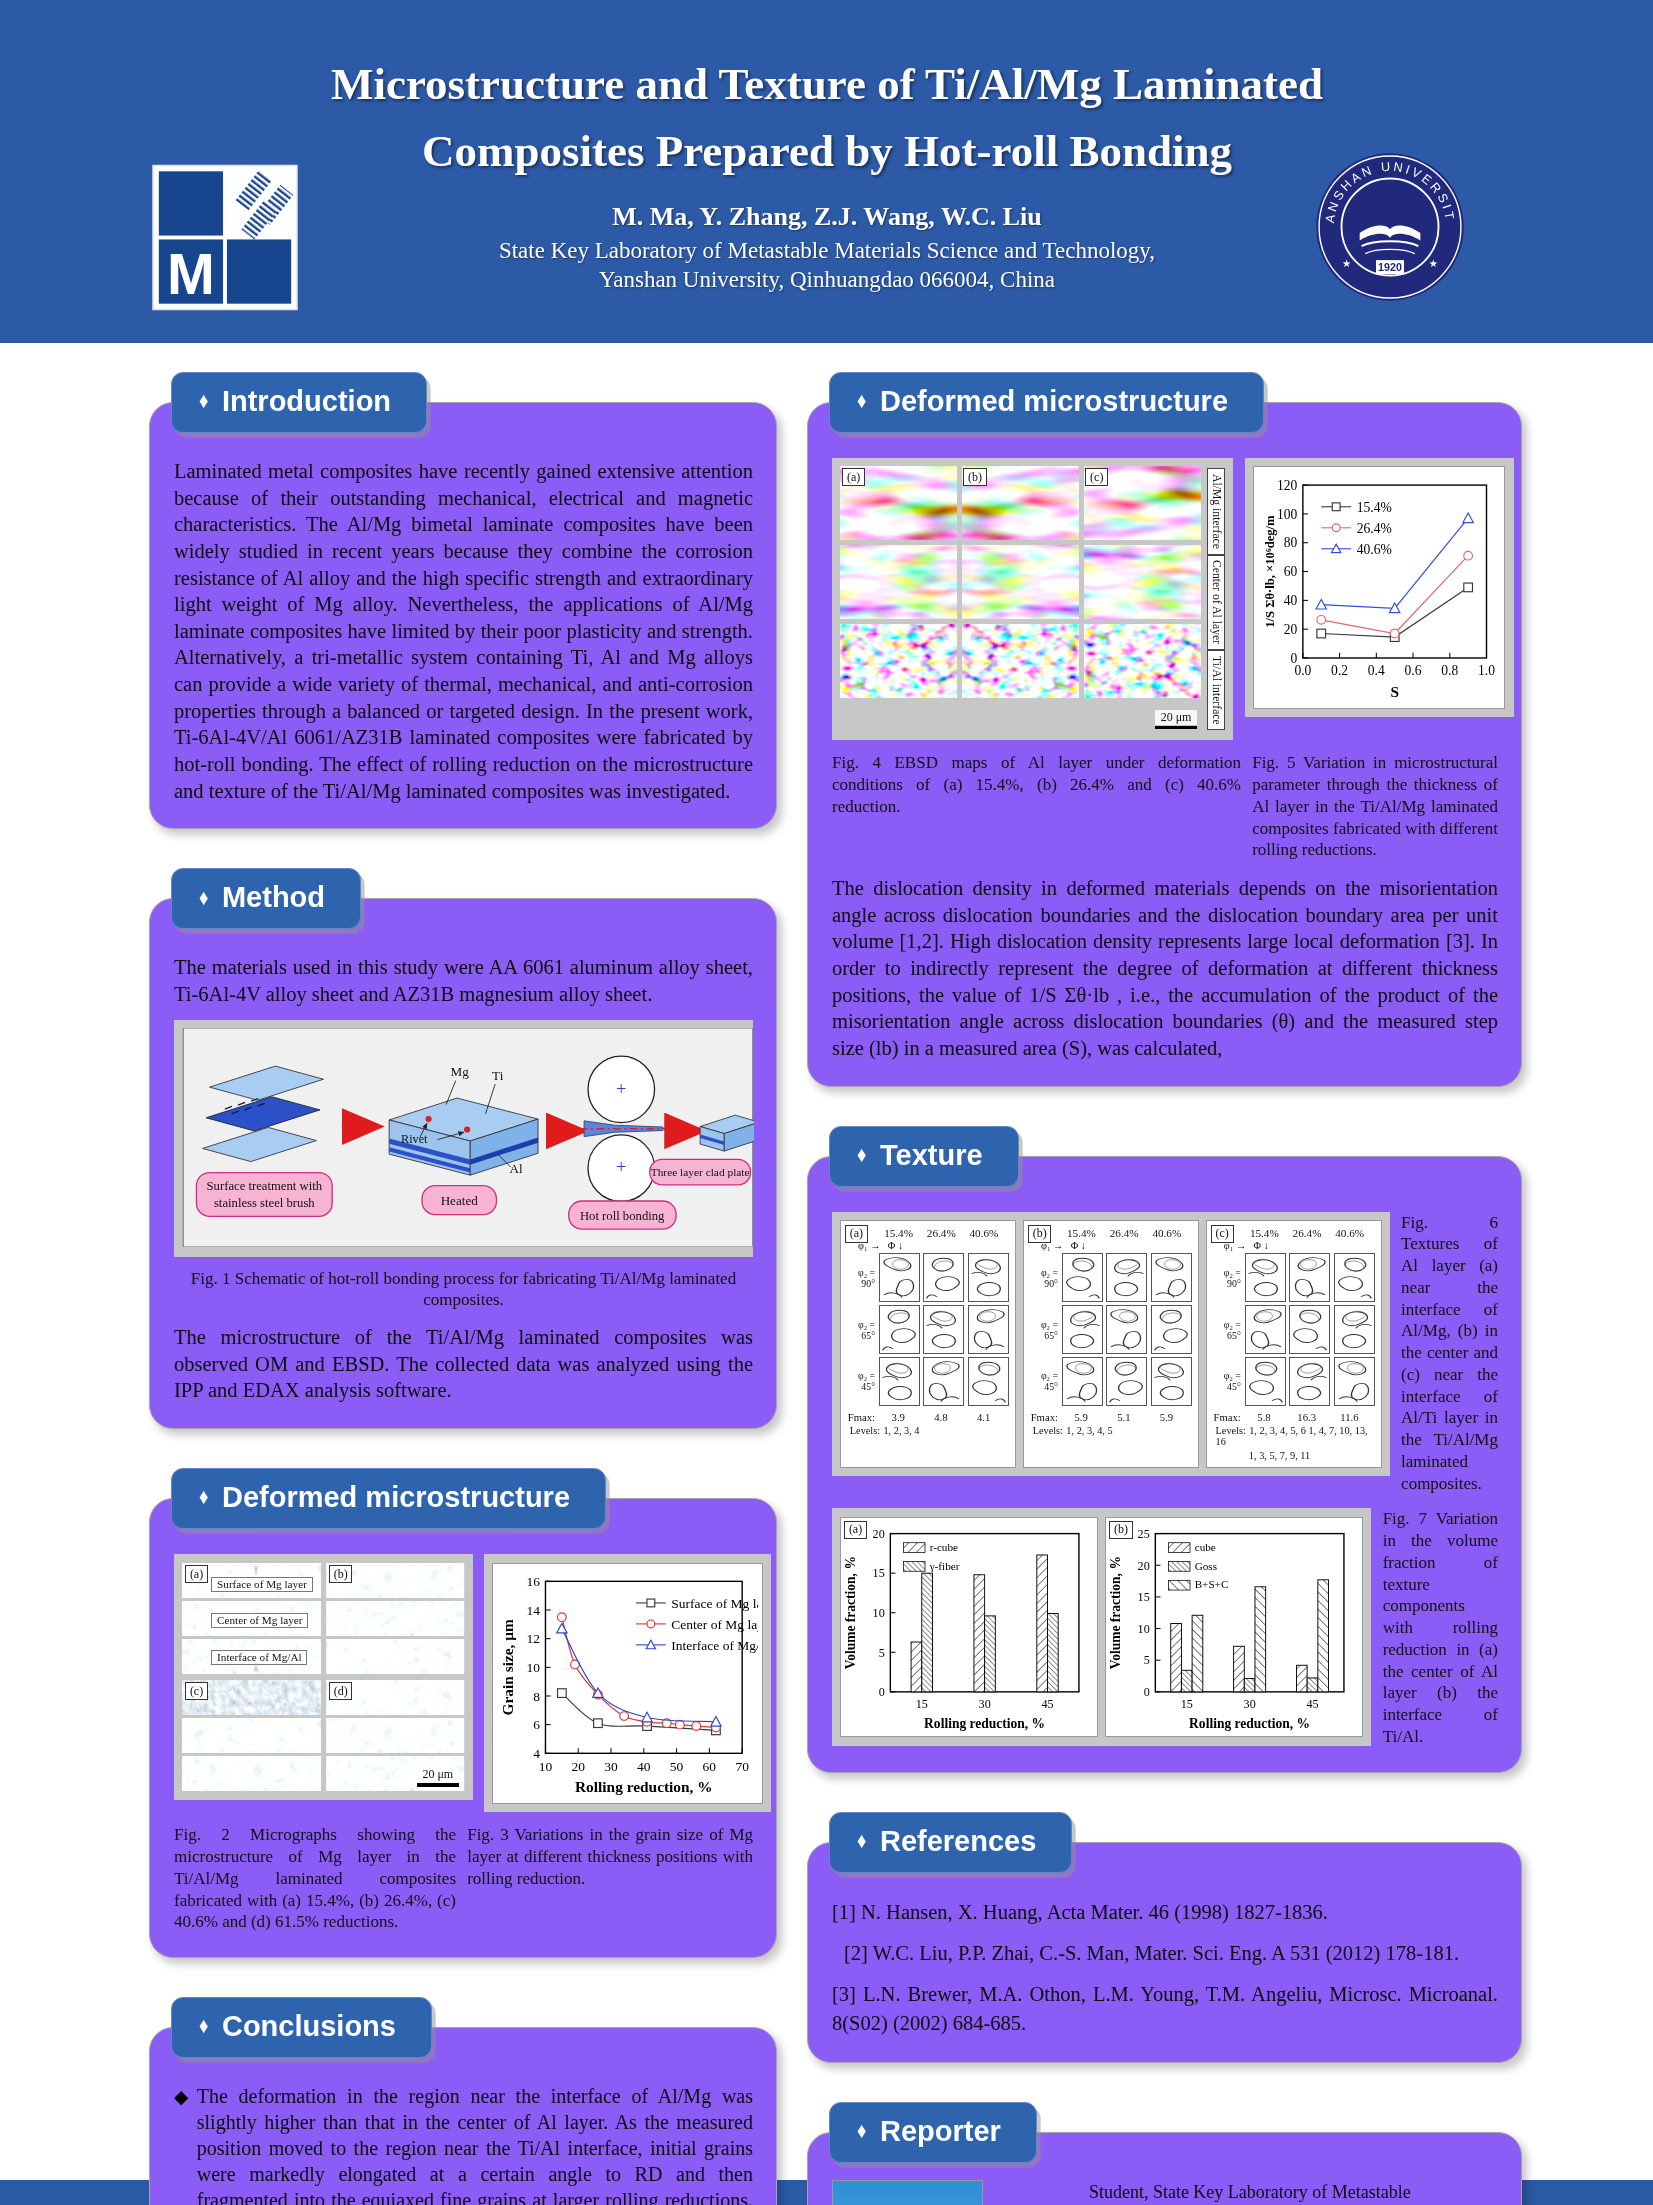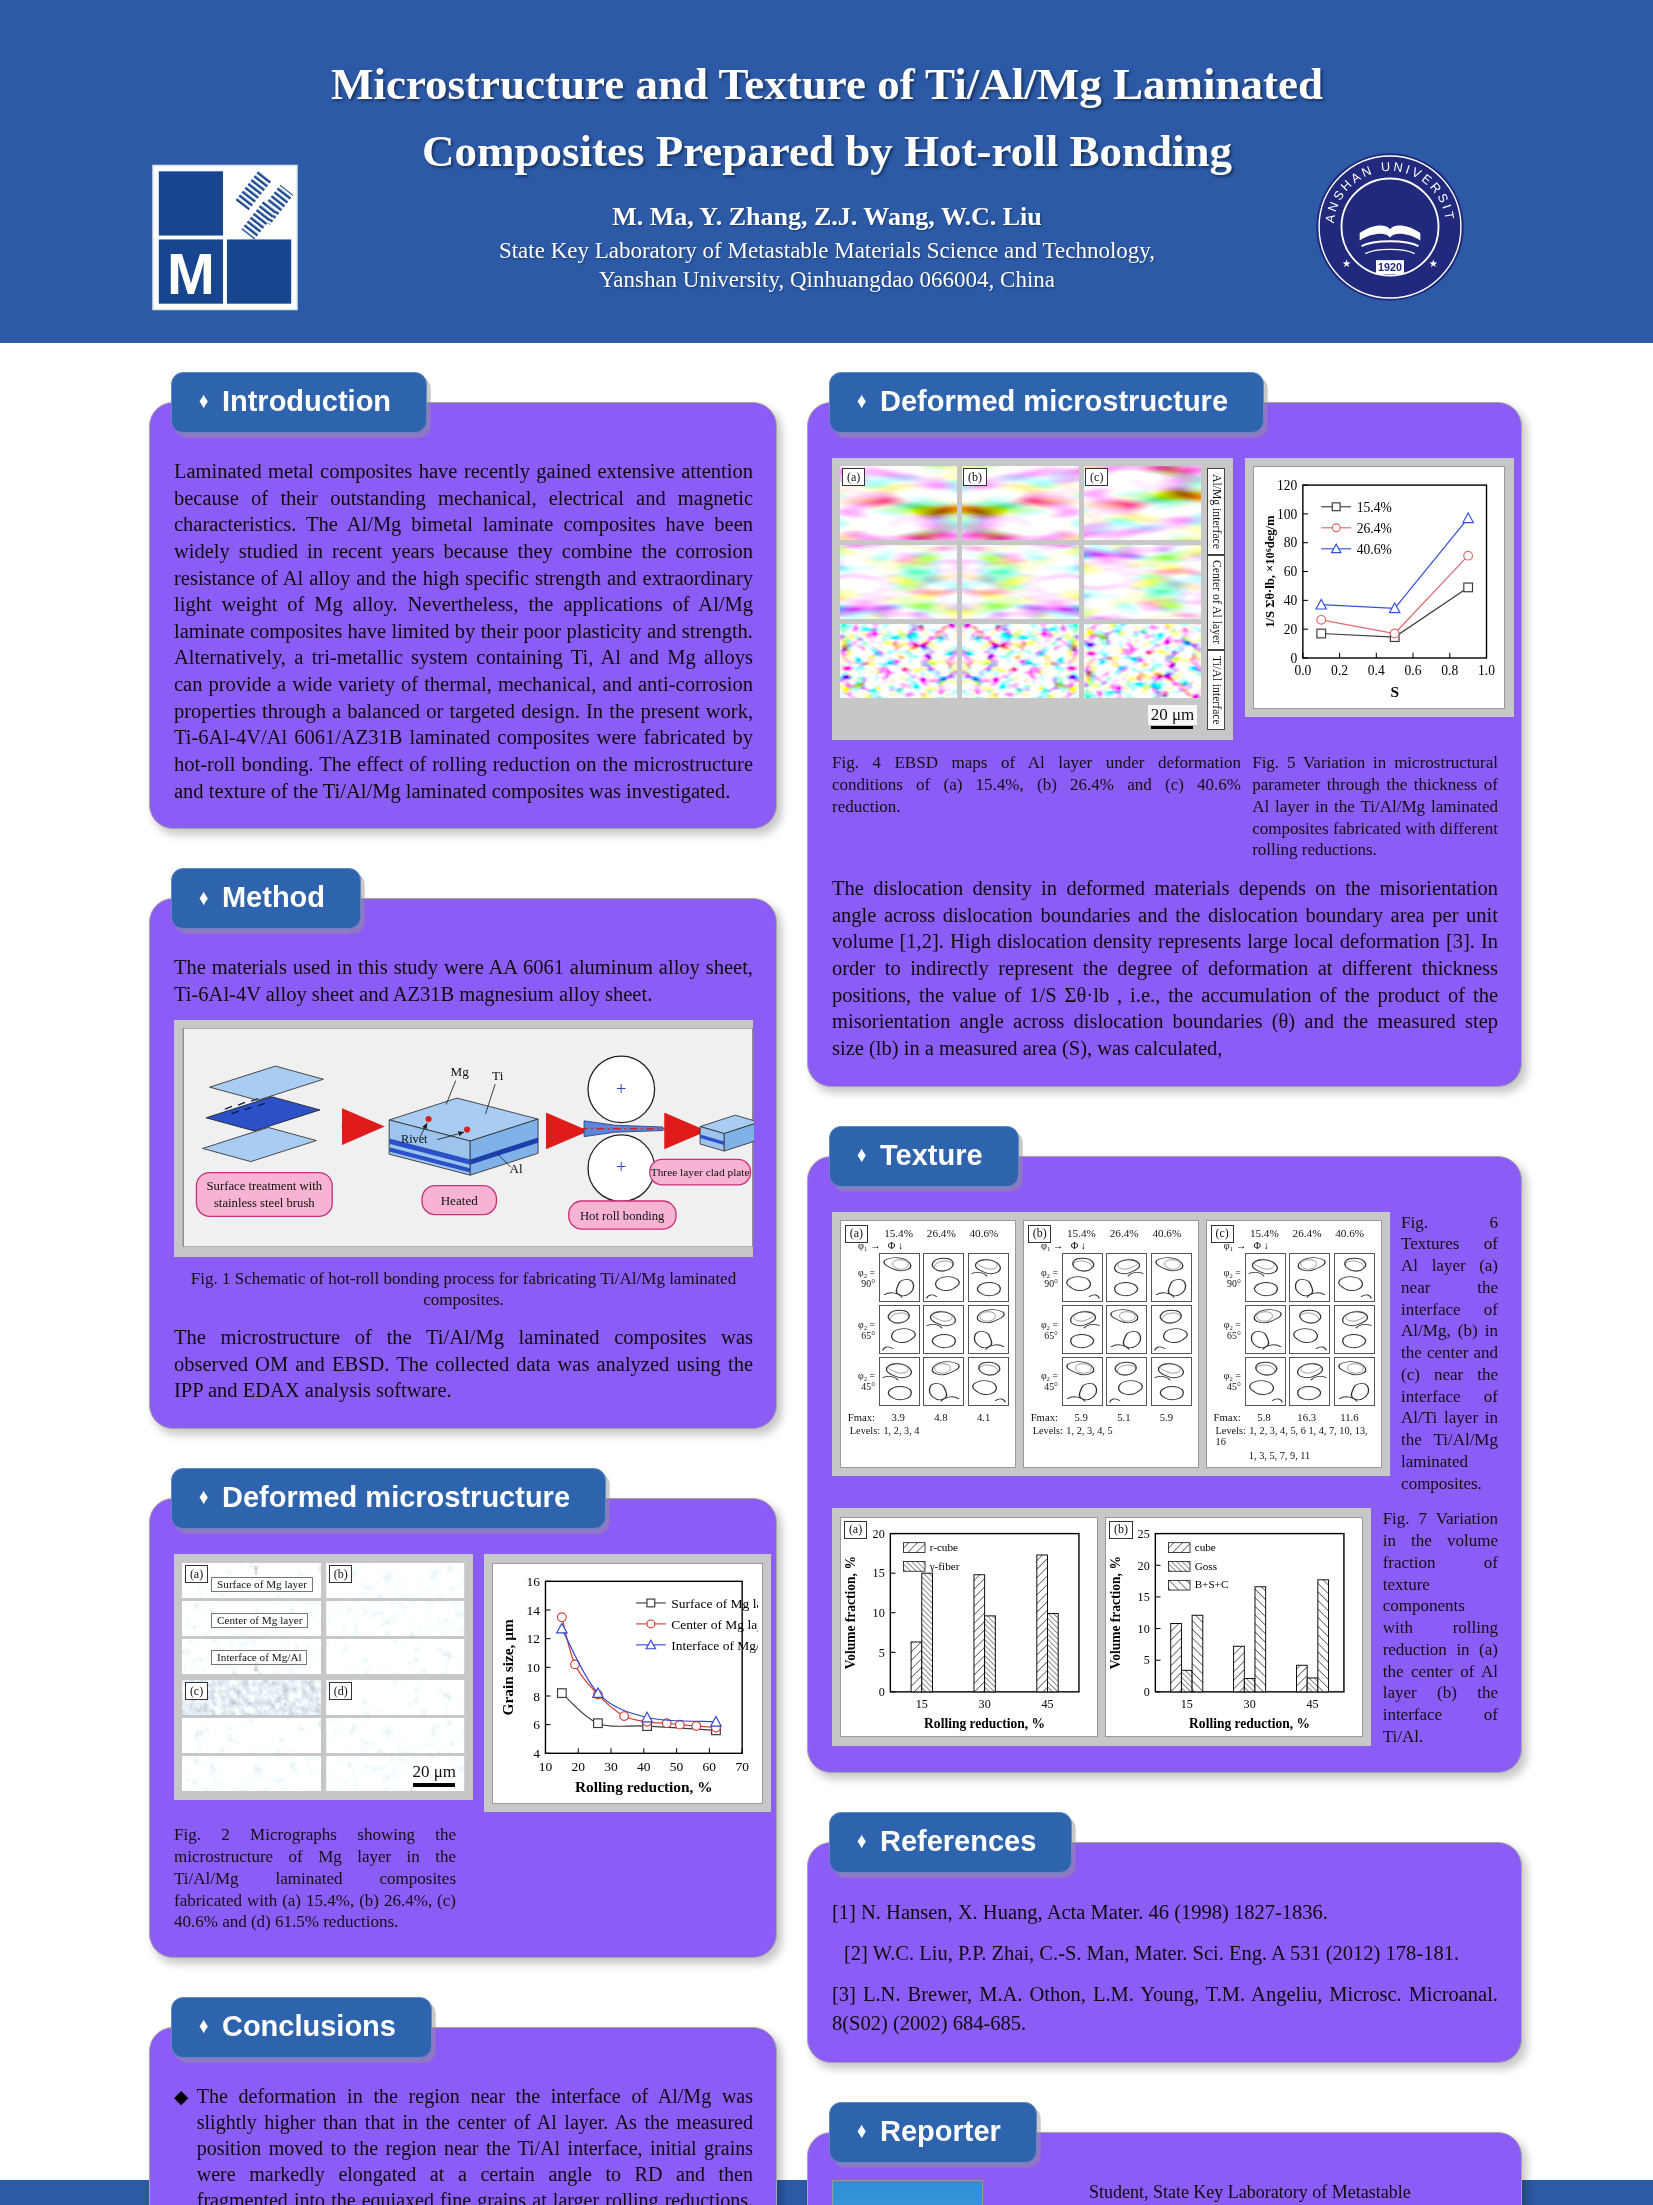--- a/index.html
+++ b/index.html
@@ -34,21 +34,21 @@
   
   .fig2-grid{display:grid;grid-template-columns:1fr 1fr;gap:5.6px;background:#c7c7c7;}
   .mg-panel{position:relative;display:flex;flex-direction:column;gap:3.3px;}
   .mg-strip{height:35px;overflow:hidden;background:#bfd3dc;}
   .panel-tag{position:absolute;left:2.8px;top:2.8px;z-index:3;background:#fff;border:0.9px solid #333;
              font-size:12px;padding:0.5px 3.7px;color:#111;}
   .mg-label{position:absolute;z-index:3;background:rgba(255,255,255,.92);border:0.5px solid #777;
             font-size:11.2px;padding:0.9px 4.7px;color:#111;white-space:nowrap;}
   .mg-arrow{position:absolute;z-index:3;color:#fff;font-size:14px;text-shadow:0 0 1.4px #000;}
   .scalebar{position:absolute;right:5.6px;bottom:4.7px;z-index:3;text-align:center;color:#111;}
-  .scalebar .txt{display:block;font-size:17px;background:rgba(255,255,255,.85);padding:0 2.8px;}
+  .scalebar .txt{display:block;font-size:12px;background:rgba(255,255,255,.85);padding:0 2.8px;}
   .scalebar .bar{display:block;height:3.7px;width:42px;background:#000;margin:0.9px auto 0;}
   
   .fig4-wrap{position:relative;display:flex;gap:6.5px;background:#c7c7c7;padding:8.4px;}
   .ebsd-grid{display:grid;grid-template-columns:repeat(3,117px);grid-auto-rows:74px;gap:4.7px;}
   .ebsd-cell{overflow:hidden;background:#d8a;}
   .vcol{display:flex;flex-direction:column;justify-content:space-between;padding:1.9px 0;}
   .vlabel{writing-mode:vertical-rl;background:#fff;border:0.9px solid #444;color:#111;
           font-size:11.7px;padding:4.7px 1.4px;text-align:center;}
   
   .fig6-wrap{display:flex;gap:7.5px;background:#c7c7c7;padding:8.4px;}
@@ -394,20 +394,21 @@
                     <text x="374.12" y="131.5" font-size="29">Center of Mg layer</text>
                     <line x1="298.12" y1="166.3" x2="362.12" y2="166.3" stroke="#2f47cc" stroke-width="2.4"></line>
                     <path d="M330.12,156.2776 L340.1424,174.65200000000002 L320.0976,174.65200000000002 Z" fill="#fff" stroke="#2f47cc" stroke-width="2.5"></path>
                     <text x="374.12" y="176.45000000000002" font-size="29">Interface of Mg/Al</text>
                   </svg>
               </div>
             </div>
           </div>
           <div class="caprow">
             <p class="figcap" style="width:282px;flex:none;margin:0">Fig. 2 Micrographs showing the microstructure of Mg layer in the Ti/Al/Mg laminated composites fabricated with (a) 15.4%, (b) 26.4%, (c) 40.6% and (d) 61.5% reductions.</p>
+            <p class="figcap" style="flex:1;margin:0">Fig. 3 Variations in the grain size of Mg layer at different thickness positions with rolling reduction.</p>
           </div>
         </div>
       </section>
 
       <section class="section">
         <div class="tab">
           <span class="dia">♦</span>
           <span>Conclusions</span>
         </div>
         <div class="card">

